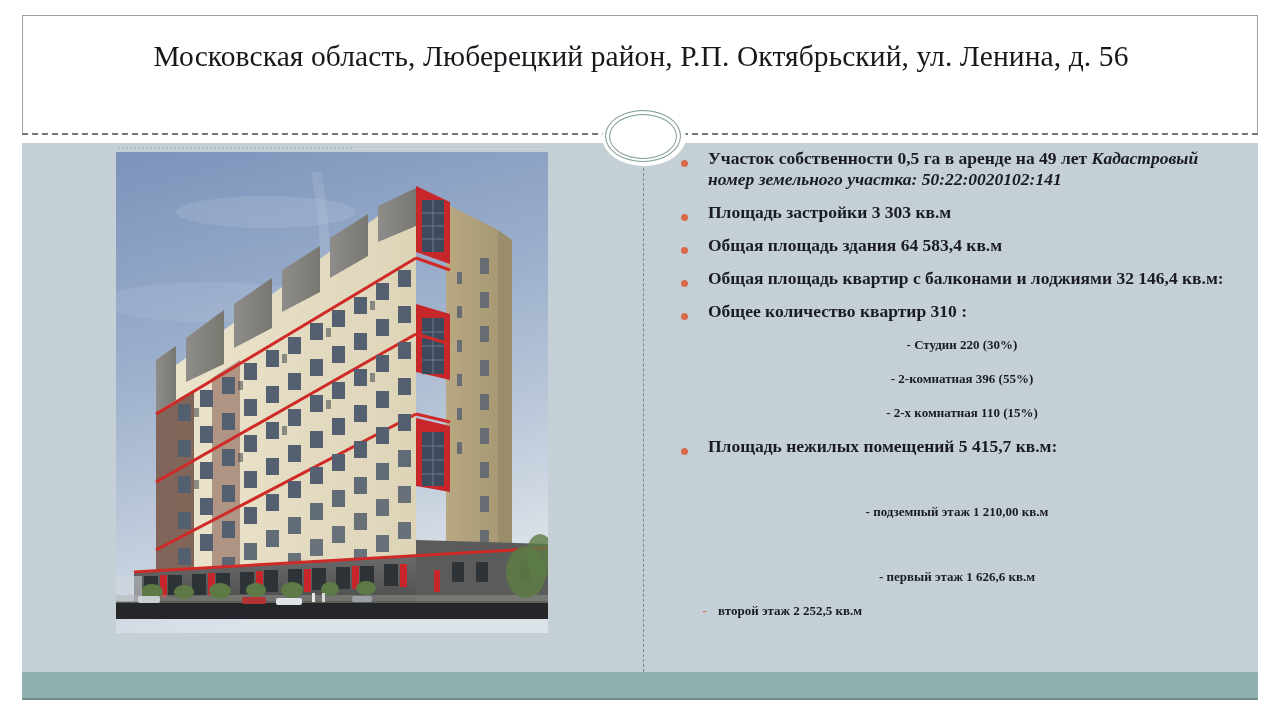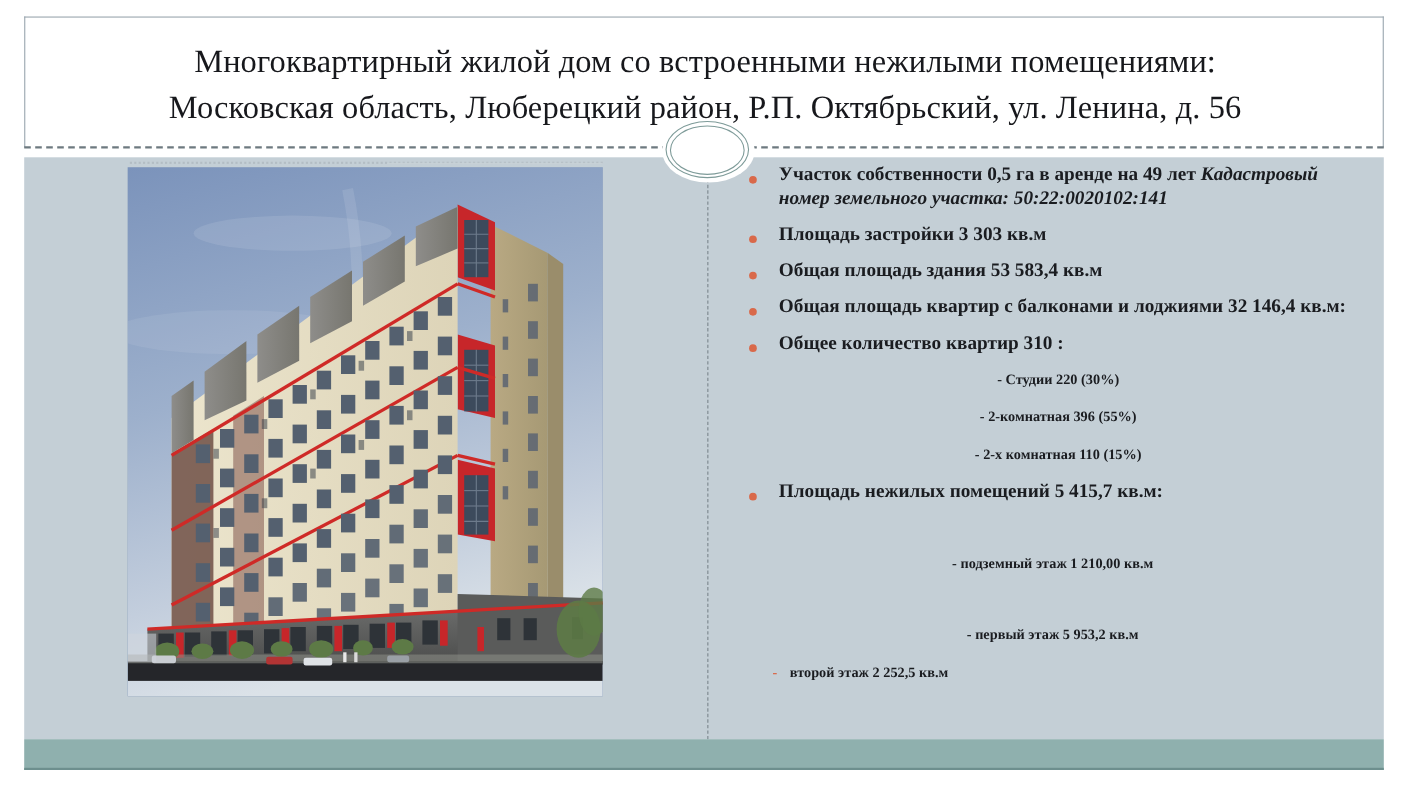--- a/index.html
+++ b/index.html
@@ -212,21 +212,20 @@
     color: #d9694a;
   }
 </style>
 </head>
 <body>
 
 <div class="slide">
 
   <div class="title-frame">
     <div class="title-text">
-      <span class="title-line">Многоквартирный жилой дом со встроенными нежилыми помещениями:</span>
       <span class="title-line">Московская область, Люберецкий район, Р.П. Октябрьский, ул. Ленина, д. 56</span>
     </div>
   </div>
 
   <div class="dash-divider"></div>
 
   <div class="body-panel"></div>
 
   <div class="dot-row"></div>
   <div class="dot-rule"></div>
@@ -519,21 +518,21 @@
       <span class="b-text"><span>Участок собственности 0,5 га в аренде на 49 лет </span><i>Кадастровый номер земельного участка: 50:22:0020102:141</i></span>
     </div>
 
     <div class="b-item">
       <span class="b-marker"><span class="dot"></span></span>
       <span class="b-text">Площадь застройки 3 303 кв.м</span>
     </div>
 
     <div class="b-item">
       <span class="b-marker"><span class="dot"></span></span>
-      <span class="b-text">Общая площадь здания 53 583,4 кв.м</span>
+      <span class="b-text">Общая площадь здания 64 583,4 кв.м</span>
     </div>
 
     <div class="b-item">
       <span class="b-marker"><span class="dot"></span></span>
       <span class="b-text">Общая площадь квартир с балконами и лоджиями 32 146,4 кв.м:</span>
     </div>
 
     <div class="b-item">
       <span class="b-marker"><span class="dot"></span></span>
       <span class="b-text">Общее количество квартир 310 :</span>
@@ -542,21 +541,21 @@
     <div class="s-item">- Студии 220  (30%)</div>
     <div class="s-item">- 2-комнатная 396 (55%)</div>
     <div class="s-item">- 2-х комнатная 110 (15%)</div>
 
     <div class="b-item">
       <span class="b-marker"><span class="dot"></span></span>
       <span class="b-text">Площадь нежилых помещений 5 415,7 кв.м:</span>
     </div>
 
     <div class="s-item indent0">- подземный этаж  1 210,00 кв.м</div>
-    <div class="s-item indent0">- первый этаж 5 953,2 кв.м</div>
+    <div class="s-item indent0">- первый этаж 1 626,6 кв.м</div>
 
     <div class="s-item dashmark">
       <span class="s-dash">-</span>
       <span>второй этаж  2 252,5 кв.м</span>
     </div>
 
 
   </div>
 
   <div class="footer-bar"></div>

